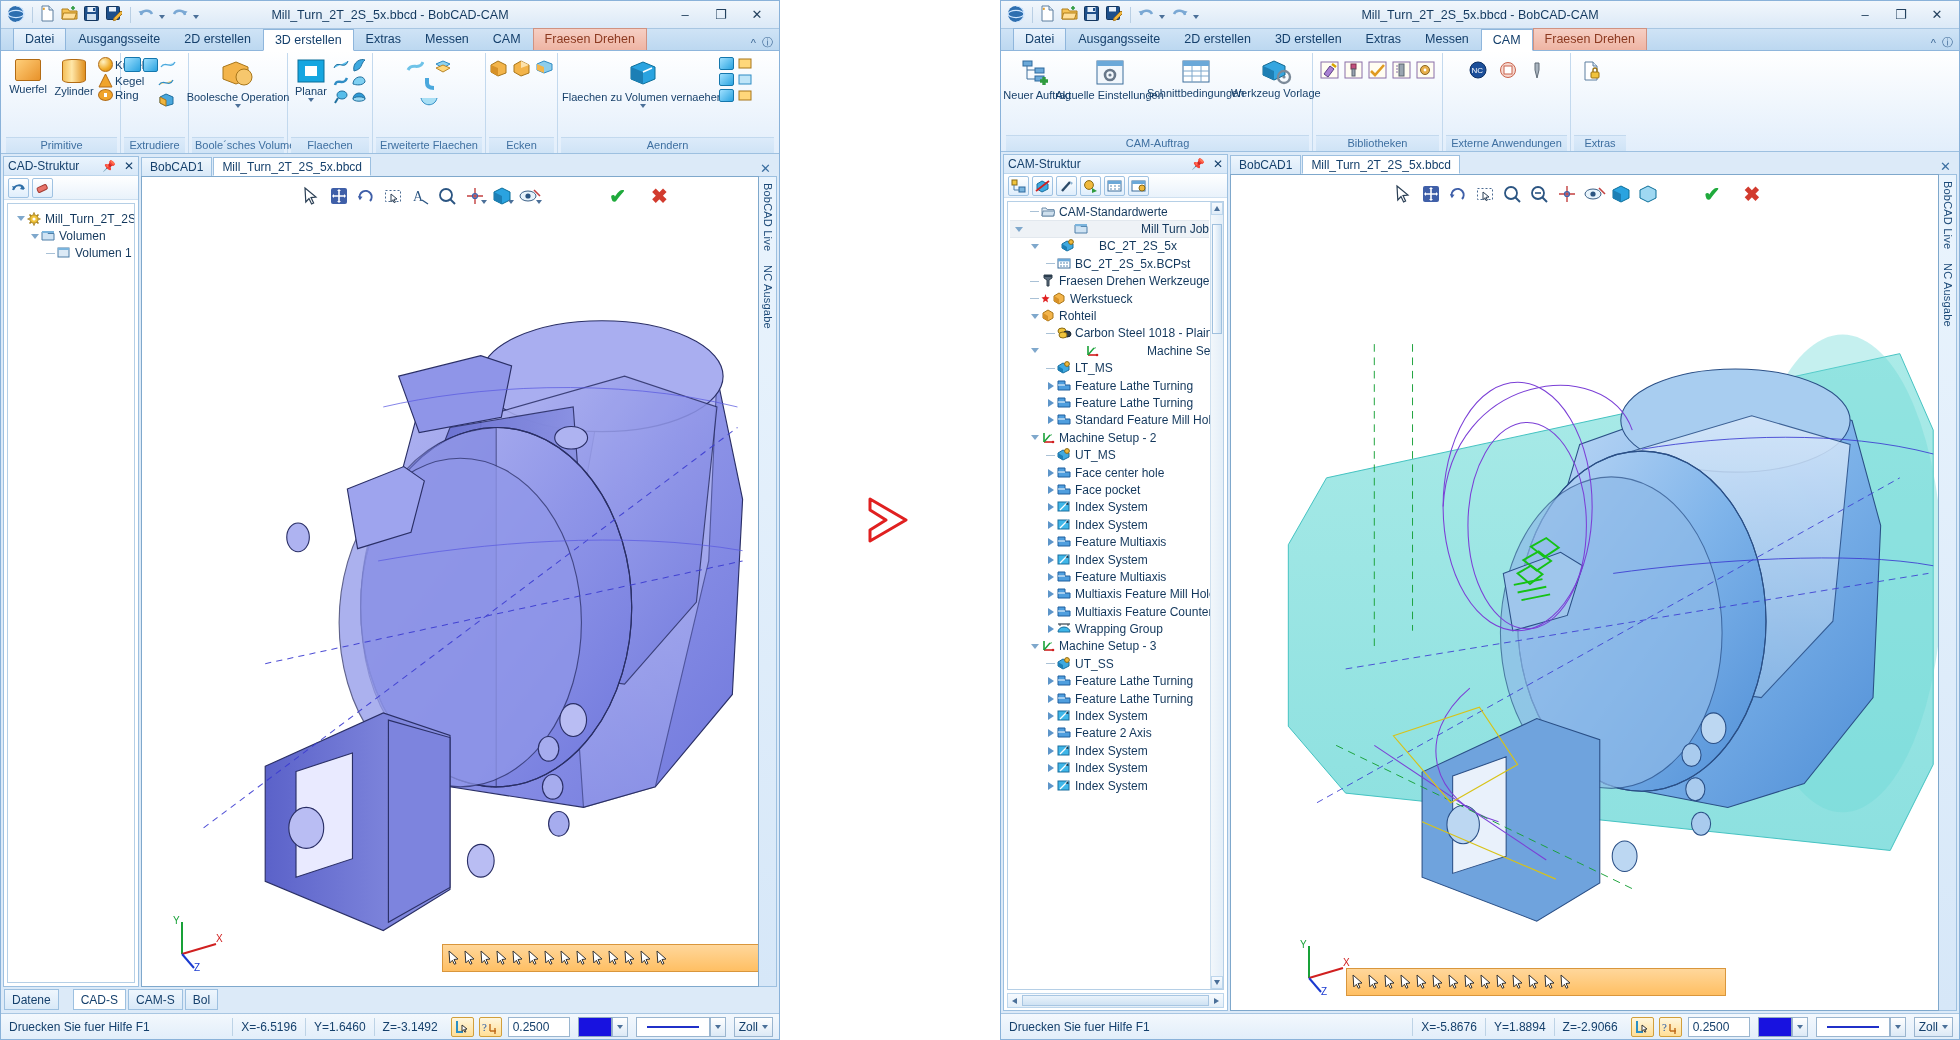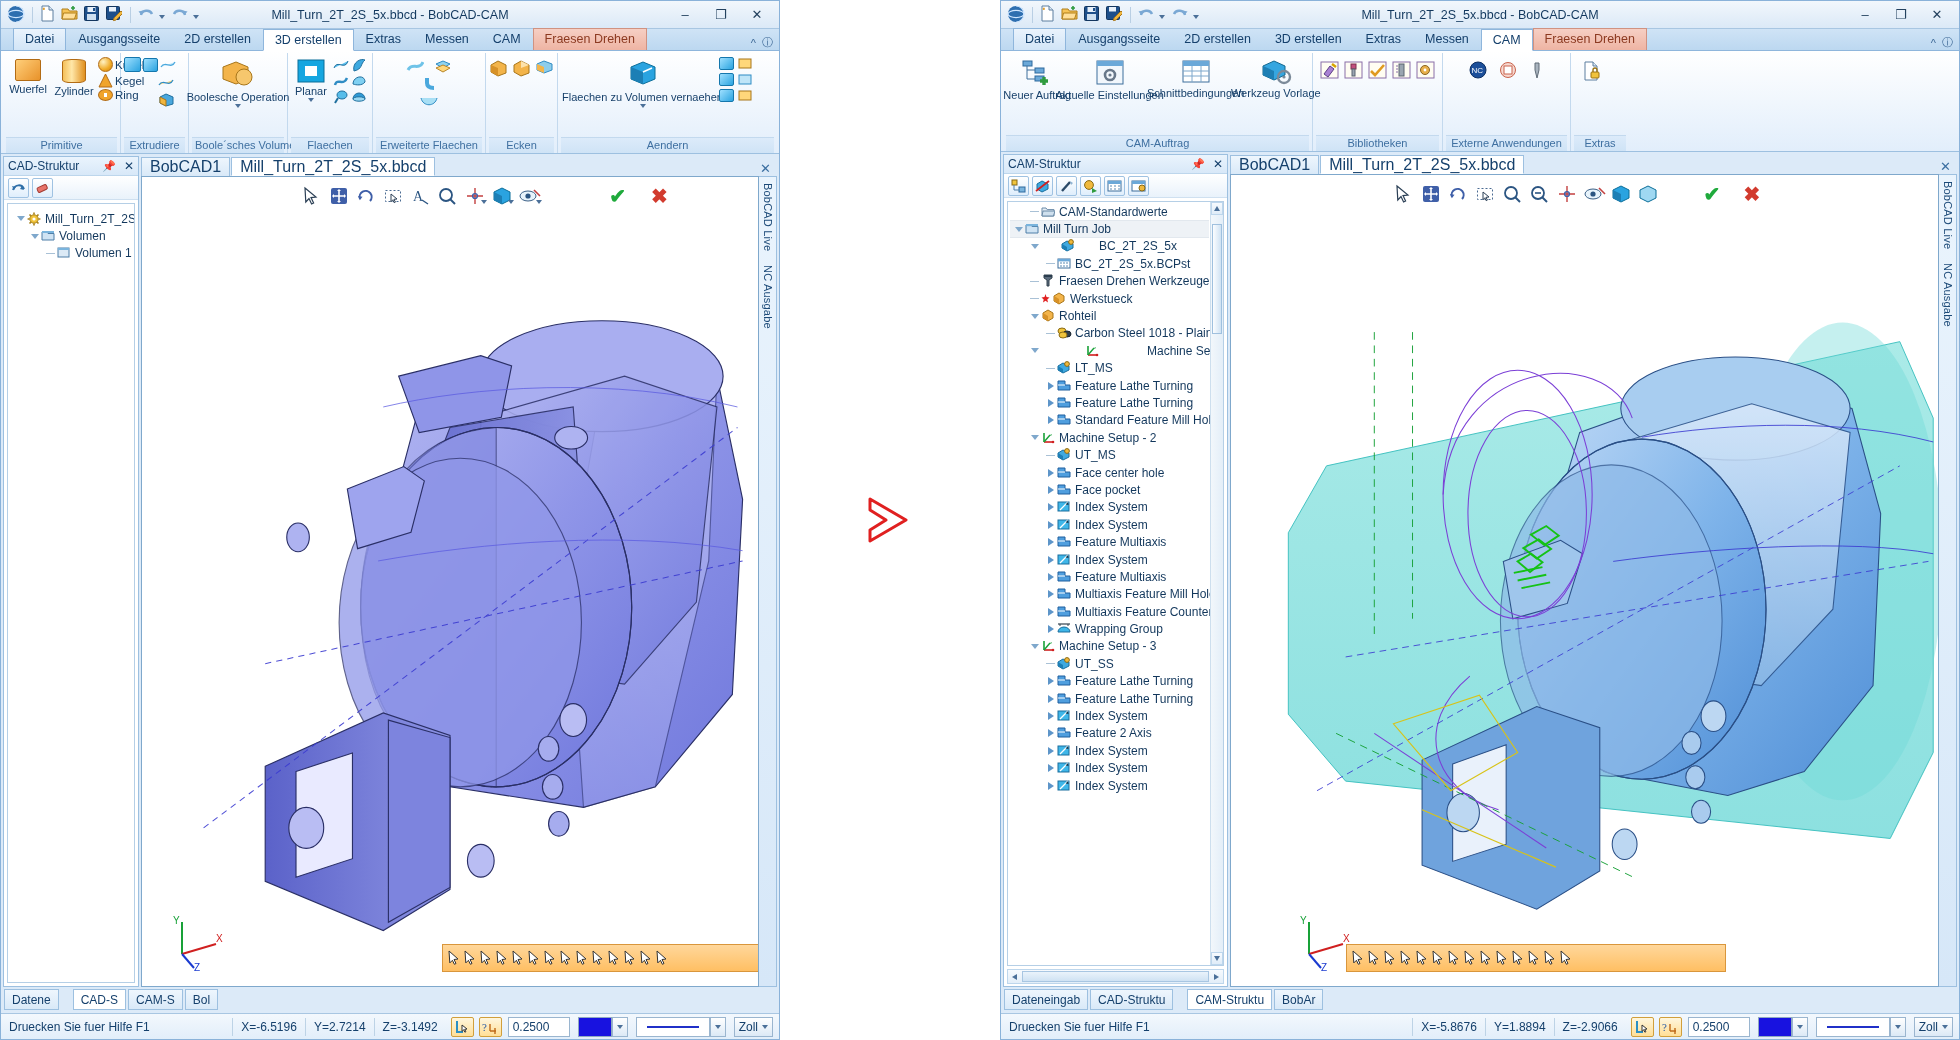--- a/index.html
+++ b/index.html
@@ -104,21 +104,21 @@
      border-top:5px solid #7fa8cc; }
   .arrow-right { width:0;height:0;border-top:4px solid transparent;border-bottom:4px solid transparent;
      border-left:6px solid #5d95c9; }
   .dash { width:9px; height:1px; background:#a9c1d6; }
   .ticon { width:15px; flex:0 0 15px; height:14px; margin-right:3px; position:relative; }
 
   
   .docwrap { flex:1; display:flex; flex-direction:column; min-width:0; min-height:0; }
   .doctabs { height:20px; display:flex; align-items:flex-end; background:#dceaf8; flex:0 0 20px;
      position:relative; }
-  .doctab { height:19px; line-height:18px; padding:0 8px; font-size:16px; color:#15406c;
+  .doctab { height:19px; line-height:18px; padding:0 8px; font-size:12px; color:#15406c;
      border:1px solid #9dc0e0; border-bottom:none; background:linear-gradient(#eef6fd,#d9e9f8);
      margin-right:1px; }
   .doctab.active { background:#ffffff; border-bottom:1px solid #fff; position:relative; z-index:2;}
   .doctabs .xclose { margin-left:auto; padding:0 6px; color:#3a6ea0; font-size:13px; }
   .viewport { flex:1; background:#ffffff; border:1px solid #7fa8cc; position:relative;
      overflow:hidden; min-height:0; }
   .vstrip { width:18px; flex:0 0 18px; background:linear-gradient(#eaf4fd,#d6e7f8);
      border:1px solid #9dc0e0; border-left:none; display:flex; flex-direction:column;
      align-items:center; justify-content:flex-start; padding-top:6px; }
   .vstrip span { writing-mode:vertical-rl; font-size:11px; color:#1c4a78; margin-bottom:14px;
@@ -699,21 +699,21 @@
     <div class="bottab">Datene</div>
     <div class="bottab active">CAD-S</div>
     <div class="bottab">CAM-S</div>
     <div class="bottab">Bol</div>
   </div>
 
   <div class="statusbar">
     <span class="status-msg">Druecken Sie fuer Hilfe F1</span>
     <span style="flex:1"></span>
     <span class="st-cell">X=-6.5196</span>
-    <span class="st-cell">Y=2.7214</span>
+    <span class="st-cell">Y=1.6460</span>
     <span class="st-cell">Z=-3.1492</span>
     <span class="st-btn">
       <svg width="16" height="14">
           <path d="M3 1v11h6" stroke="#2b8fc4" stroke-width="2" fill="none"></path>
           <path d="M8 5l5 4-2.3.3 1.2 2.4-1 .5-1.2-2.4-1.7 1.6z" fill="#fff" stroke="#333"></path>
         </svg>
       </span>
     <span class="st-btn">
       <svg width="16" height="14">
           <text x="0" y="11" font-size="11" fill="#2255a0" font-family="Liberation Serif, serif">?</text>
@@ -992,21 +992,21 @@
             <div class="tnode" style="padding-left: 18px;">
               <span class="tw">
                 <span class="dash"></span>
               </span>
               <span class="ticon"><svg width="14" height="13">
                   <path d="M1 3h4l1.2 1.6H13V11H1z" fill="#e6eef6" stroke="#6b8ba8"></path>
                   <path d="M2 6h12l-1.6 5H1z" fill="#cfe0ee" stroke="#6b8ba8"></path>
                 </svg></span>
               <span>CAM-Standardwerte</span>
             </div>
-            <div class="tnode sel" style="padding-left: 2px;">
+            <div class="tnode sel" style="padding-left: 2px; justify-content: space-between;">
               <span class="tw">
                 <span class="arrow-down"></span>
               </span>
               <span class="ticon"><svg width="14" height="13">
                   <path d="M1 3h5l1 1.5h6V11H1z" fill="#cfe3f3" stroke="#4f7fa8"></path>
                   <rect x="1" y="2" width="12" height="2.2" fill="#7ab4dd"></rect>
                 </svg></span>
               <span>Mill Turn Job</span>
             </div>
             <div class="tnode" style="padding-left: 18px; gap: 20px;">
@@ -1565,26 +1565,20 @@
         </div>
 
         <div class="vstrip">
           <span>BobCAD Live</span>
           <span>NC Ausgabe</span>
         </div>
       </div>
     </div>
   </div>
 
-  <div class="bottabs">
-    <div class="bottab">Dateneingab</div>
-    <div class="bottab">CAD-Struktu</div>
-    <div class="bottab active">CAM-Struktu</div>
-    <div class="bottab">BobAr</div>
-  </div>
 
   <div class="statusbar">
     <span class="status-msg">Druecken Sie fuer Hilfe F1</span>
     <span style="flex:1"></span>
     <span class="st-cell">X=-5.8676</span>
     <span class="st-cell">Y=1.8894</span>
     <span class="st-cell">Z=-2.9066</span>
     <span class="st-btn">
       <svg width="16" height="14">
           <path d="M3 1v11h6" stroke="#2b8fc4" stroke-width="2" fill="none"></path>

